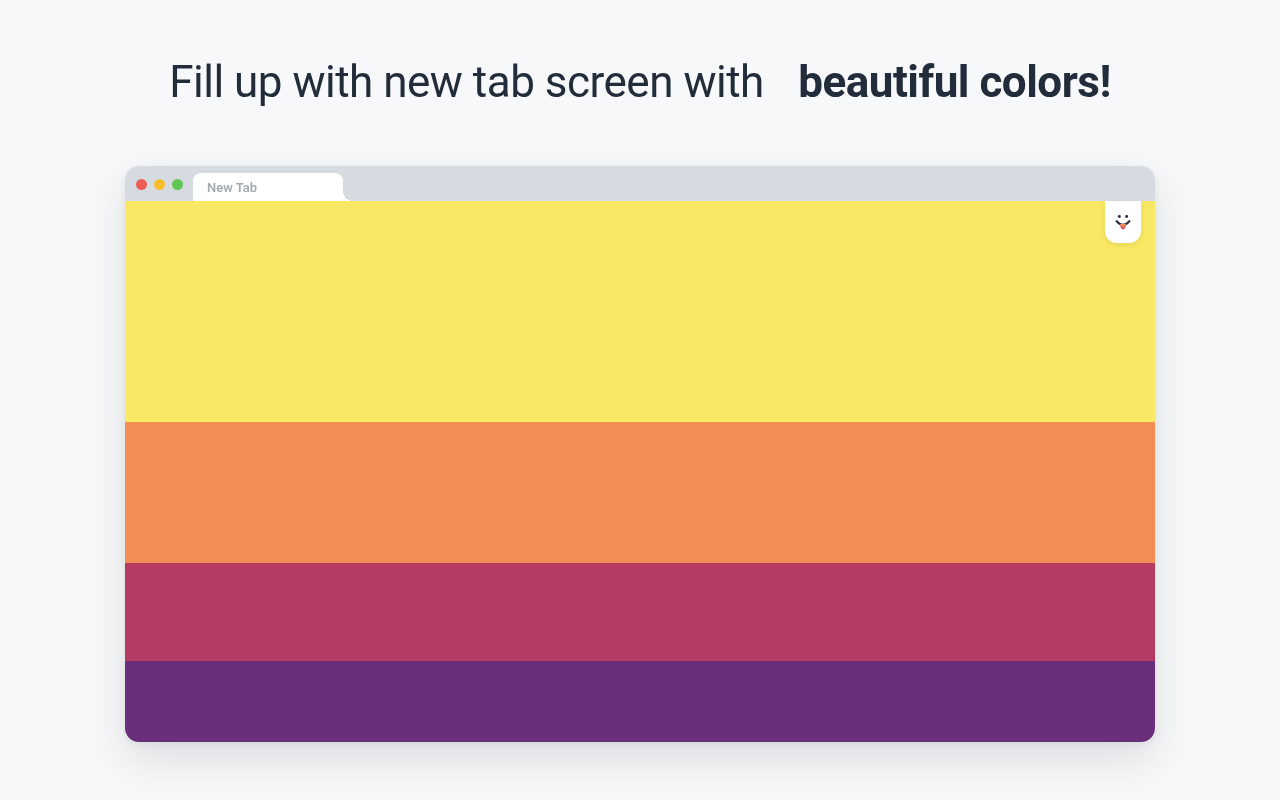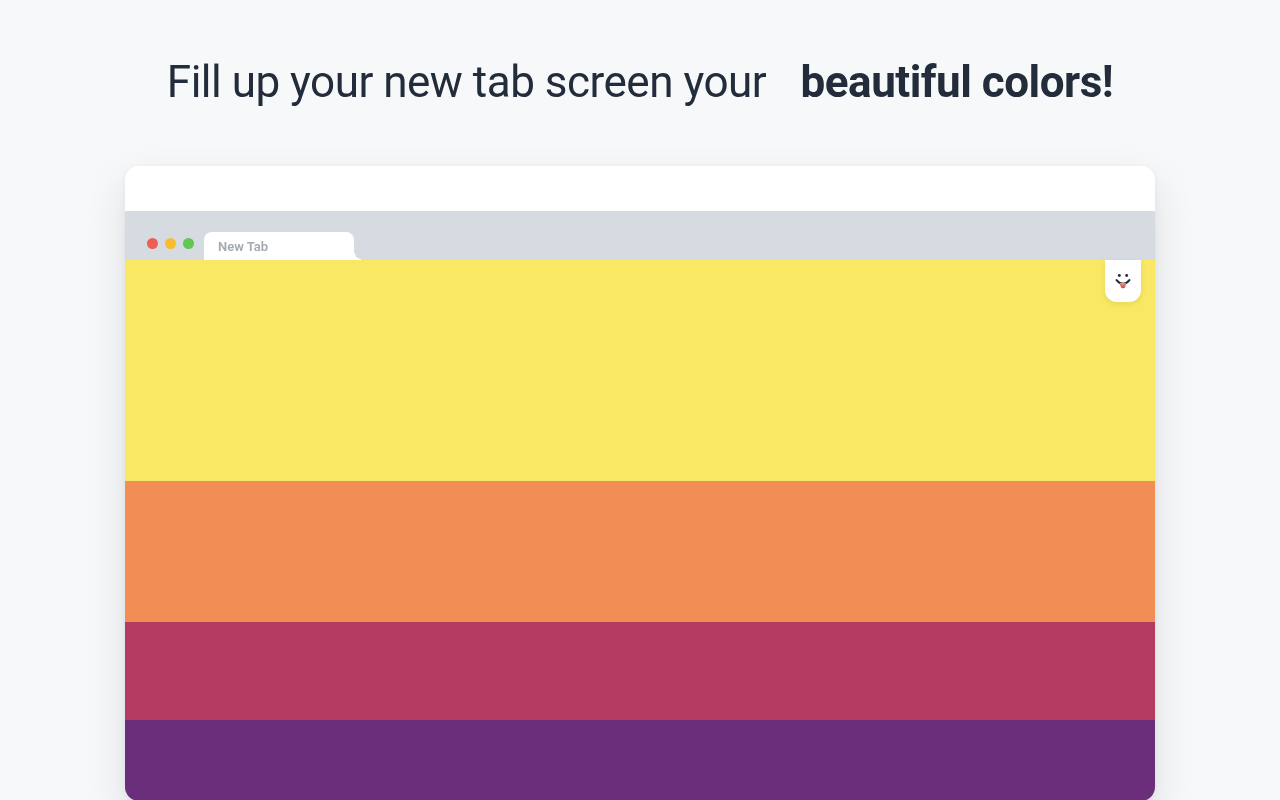--- a/index.html
+++ b/index.html
@@ -28,27 +28,26 @@
     }
     .browser-window {
       width: 1030px;
       margin: 58px auto 0;
       border-radius: 14px;
       background: #ffffff;
       box-shadow: 0 18px 40px rgba(30, 40, 55, 0.12), 0 2px 6px rgba(30, 40, 55, 0.06);
       overflow: hidden;
     }
     .titlebar {
-      height: 49px;
+      height: 35px;
       background: #d5dbe0;
       display: flex;
       align-items: flex-end;
-      padding-left: 20px;
+      padding-left: 9px;
       position: relative;
-      margin-top: 45px;
     }
     .traffic-lights {
       display: flex;
       gap: 7px;
       align-items: center;
       margin-bottom: 11px;
       margin-left: 2px;
     }
     .dot {
       width: 11px;
@@ -111,21 +110,21 @@
     }
     .badge svg {
       width: 22px;
       height: 22px;
     }
   </style>
 </head>
 <body>
 
 <h1 class="headline">
-  <span>Fill up your new tab screen your </span><span class="bold">beautiful colors!</span>
+  <span>Fill up with new tab screen with </span><span class="bold">beautiful colors!</span>
 </h1>
 
 <div class="browser-window">
   <div class="titlebar">
     <div class="traffic-lights">
       <div class="dot red"></div>
       <div class="dot yellow"></div>
       <div class="dot green"></div>
     </div>
     <div class="tab">

